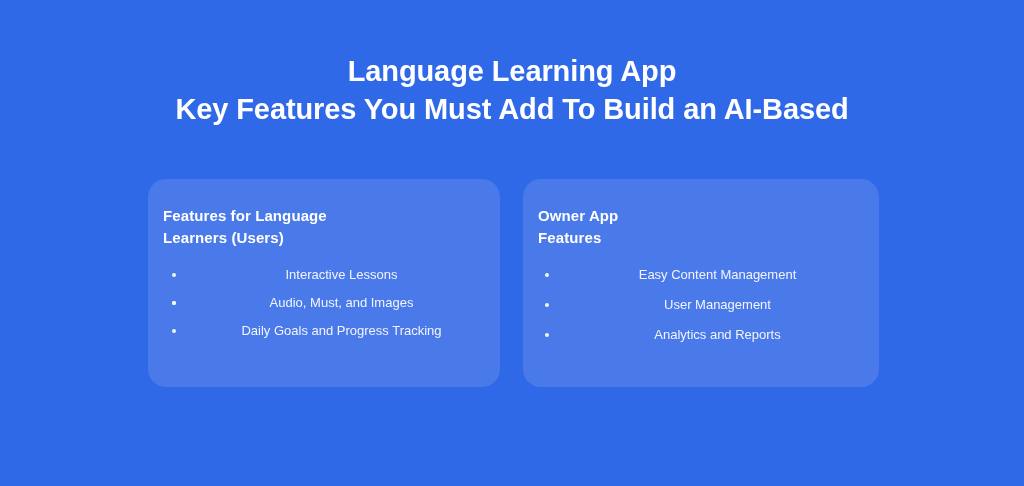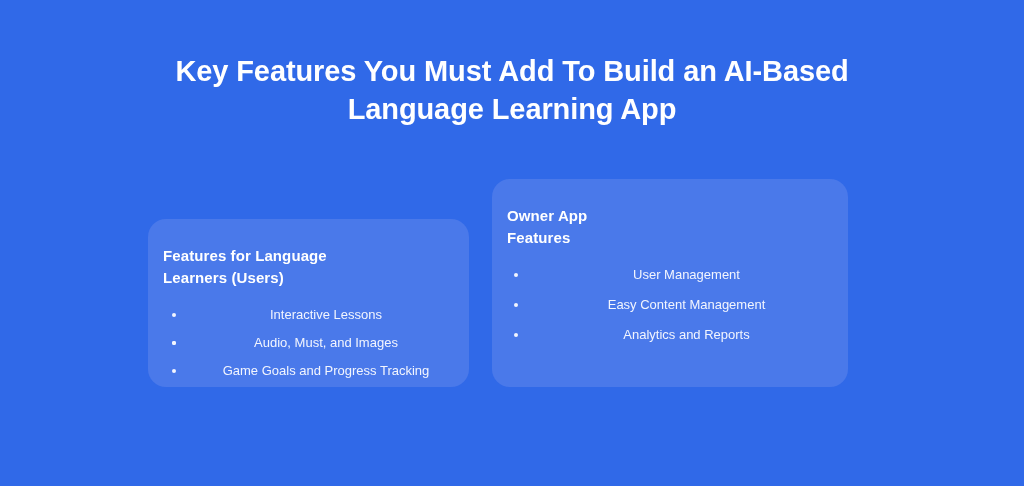--- a/index.html
+++ b/index.html
@@ -55,22 +55,21 @@
   }
 
   .card {
     background: #4a79ea;
     border-radius: 18px;
     box-sizing: border-box;
     padding: 26px 0 0 0;
     position: relative;
   }
   .card-left {
-    width: 321px;
-    margin-top: 40px;
+    width: 352px;
   }
   .card-right {
     width: 356px;
   }
 
   .card-heading {
     margin: 0 0 0 15px;
     color: #ffffff;
     font-size: 15px;
     font-weight: bold;
@@ -113,22 +112,22 @@
   .card-right .bullet-dot {
     left: 22px;
   }
 </style>
 </head>
 <body>
 
 <div class="slide">
 
   <div class="title-block">
+    <span class="title-line">Language Learning App</span>
     <span class="title-line">Key Features You Must Add To Build an AI-Based</span>
-    <span class="title-line">Language Learning App</span>
   </div>
 
   <div class="cards">
 
     <div class="card card-left">
       <h2 class="card-heading">
         <span class="hline">Features for Language</span>
         <span class="hline">Learners (Users)</span>
       </h2>
       <ul class="feature-list">
@@ -138,38 +137,38 @@
         </li>
         <li class="feature-item">
           <span class="bullet-dot"></span>
         </li>
         <li class="feature-item">
           <span class="bullet-dot"></span>
           <span>Audio, Must, and Images</span>
         </li>
         <li class="feature-item">
           <span class="bullet-dot"></span>
-          <span>Game Goals and Progress Tracking</span>
+          <span>Daily Goals and Progress Tracking</span>
         </li>
       </ul>
     </div>
 
     <div class="card card-right">
       <h2 class="card-heading">
         <span class="hline">Owner App</span>
         <span class="hline">Features</span>
       </h2>
       <ul class="feature-list">
         <li class="feature-item">
           <span class="bullet-dot"></span>
-          <span> User Management</span>
+          <span>Easy Content Management</span>
         </li>
         <li class="feature-item">
           <span class="bullet-dot"></span>
-          <span>Easy Content Management</span>
+          <span> User Management</span>
         </li>
         <li class="feature-item">
           <span class="bullet-dot"></span>
           <span>Analytics and Reports</span>
         </li>
       </ul>
     </div>
 
   </div>
 </div>

